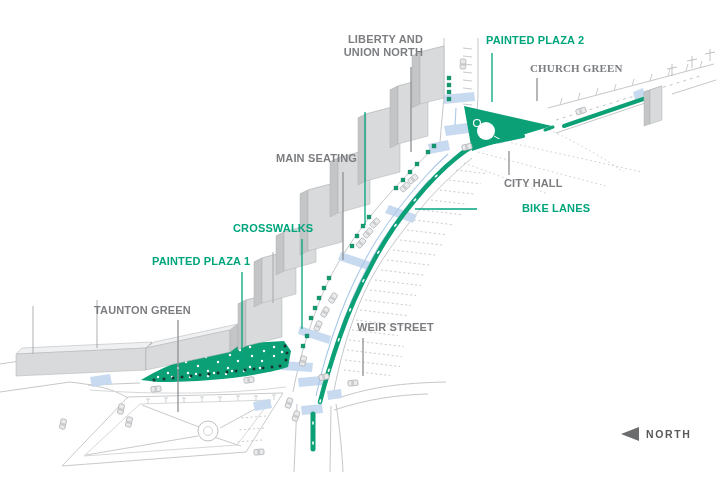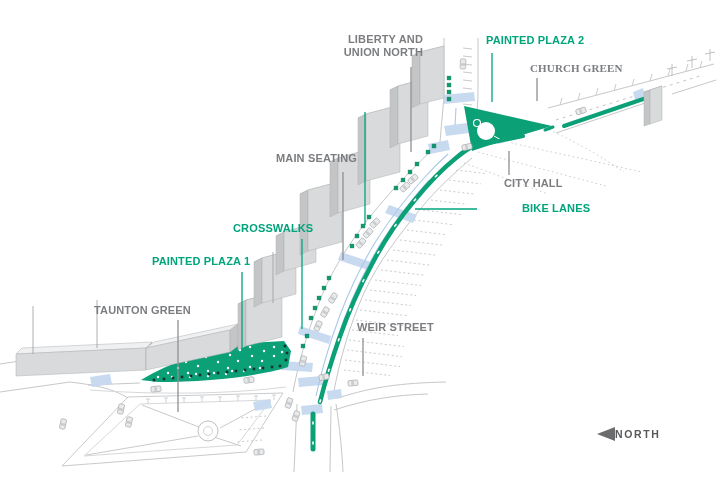--- a/index.html
+++ b/index.html
@@ -8,21 +8,21 @@
     font-family:"Liberation Sans",sans-serif;
   }
   .scene{position:absolute;left:0;top:0;}
   .lbl{
     position:absolute;font-weight:700;font-size:11px;letter-spacing:.15px;
     white-space:nowrap;line-height:12.5px;
   }
   .lbl.green{color:#00A57C;}
   .lbl.gray{color:#7B7D80;}
   .lbl.center{text-align:right;}
-  .north{position:absolute;left:597px;top:427px;display:flex;align-items:center;}
+  .north{position:absolute;left:621px;top:427px;display:flex;align-items:center;gap:7px;}
   .north .tri{
     width:0;height:0;border-top:7px solid transparent;border-bottom:7px solid transparent;
     border-right:18px solid #6A6C6E;
   }
   .north .txt{font-weight:700;font-size:10.5px;letter-spacing:1.6px;color:#58595B;}
 </style>
 </head>
 <body>
 
 <div class="canvas">

